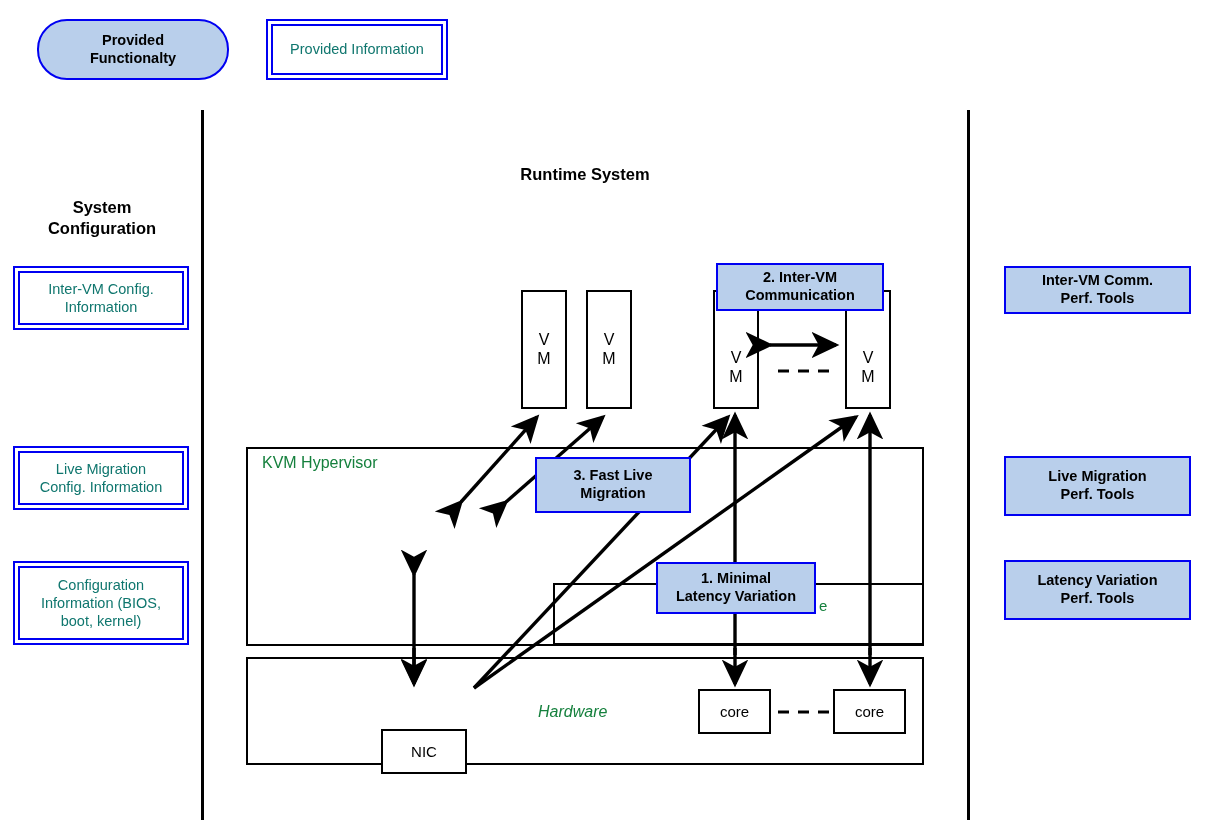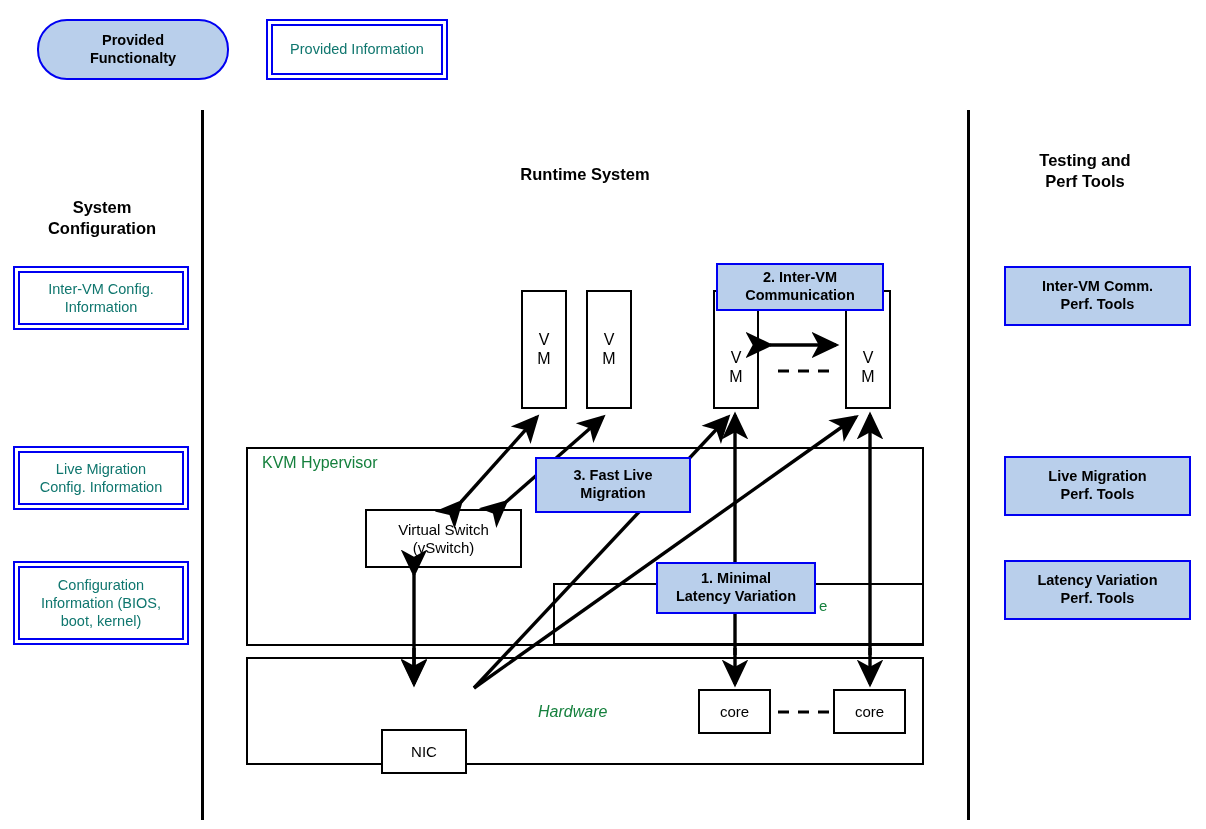--- a/index.html
+++ b/index.html
@@ -109,26 +109,22 @@
   <div class="abs ibox" style="left:13px; top:561px; width:176px; height:84px;">
     <div class="inner">
       <div>
         <div>Configuration</div>
         <div>Information (BIOS,</div>
         <div>boot, kernel)</div>
       </div>
     </div>
   </div>
 
-  <div class="abs colhead" style="left:985px; top:150px; width:200px;">
-    <div>Testing and</div>
-    <div>Perf Tools</div>
-  </div>
-
-  <div class="abs fbox" style="left:1004px; top:266px; width:187px; height:60px;">
+
+  <div class="abs fbox" style="left:1004px; top:266px; width:187px; height:48px;">
     <div>
       <div>Inter-VM Comm.</div>
       <div>Perf. Tools</div>
     </div>
   </div>
 
   <div class="abs fbox" style="left:1004px; top:456px; width:187px; height:60px;">
     <div>
       <div>Live Migration</div>
       <div>Perf. Tools</div>
@@ -145,26 +141,20 @@
   <div class="abs colhead" style="left:430px; top:164px; width:310px;">
     <span>Runtime System</span>
   </div>
 
   <div class="abs" style="left:246px; top:447px; width:678px; height:199px; border:2px solid #000; background:#fff;"></div>
   <div class="abs label-plain" style="left:262px; top:454px;">KVM Hypervisor</div>
 
   <div class="abs" style="left:553px; top:583px; width:371px; height:62px; border:2px solid #000; background:#fff;"></div>
   <div class="abs label-plain" style="left:819px; top:597px; font-size:15px;">e</div>
 
-  <div class="abs plain" style="left:365px; top:509px; width:157px; height:59px;">
-    <div>
-      <div>Virtual Switch</div>
-      <div>(vSwitch)</div>
-    </div>
-  </div>
 
   <div class="abs" style="left:246px; top:657px; width:678px; height:108px; border:2px solid #000; background:#fff;"></div>
   <div class="abs label-plain" style="left:538px; top:703px;font-style:italic;">Hardware</div>
 
   <div class="abs plain" style="left:381px; top:729px; width:86px; height:45px;">
     <span>NIC</span>
   </div>
 
   <div class="abs plain" style="left:698px; top:689px; width:73px; height:45px;">
     <span>core</span>

